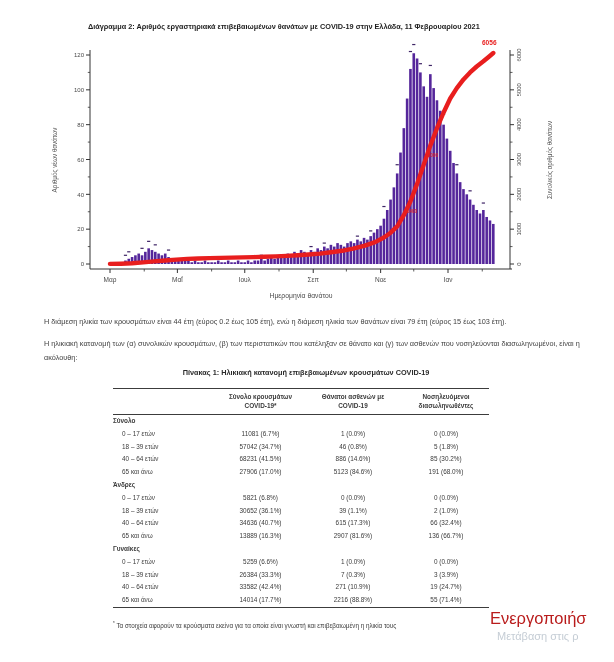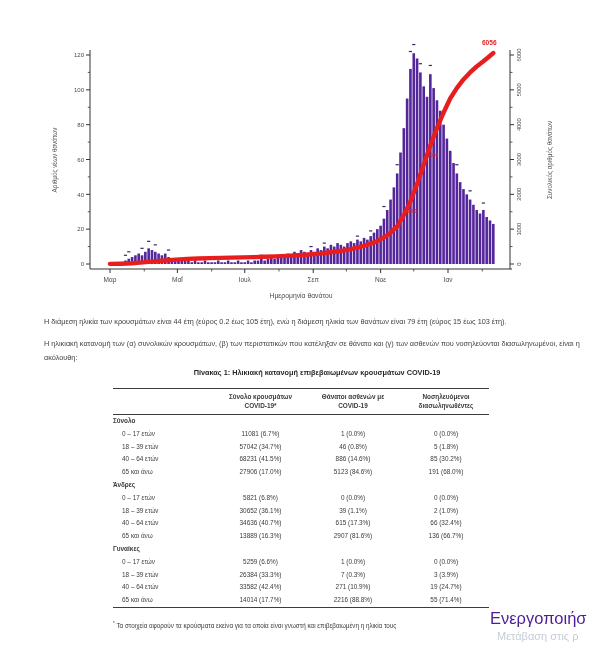--- a/index.html
+++ b/index.html
@@ -4,42 +4,43 @@
 <style>
   html,body{margin:0;padding:0;background:#ffffff;}
   #page{position:relative;width:614px;height:662px;background:#ffffff;overflow:hidden;
         font-family:"Liberation Sans", sans-serif;color:#3a3a3a;}
   .chart-title{position:absolute;left:88px;top:22px;width:520px;
         font-size:7.3px;font-weight:bold;color:#1d1d1d;letter-spacing:0;}
   #chart-svg{position:absolute;left:0;top:0;width:614px;height:313px;}
   .para{position:absolute;left:44px;font-size:7.3px;line-height:14px;color:#424242;}
   #para1{top:308px;width:570px;}
   #para2{top:330px;width:540px;}
-  .tbl-title{position:absolute;left:129px;top:368px;width:376px;text-align:center;
+  .tbl-title{position:absolute;left:118px;top:368px;width:376px;text-align:center;
         font-size:7.3px;font-weight:bold;color:#2a2a2a;}
   .tbl-wrap{position:absolute;left:113px;top:388px;width:376px;}
   table.tbl{width:376px;border-collapse:collapse;table-layout:fixed;
         font-size:6.4px;color:#3a3a3a;border-top:1.3px solid #3c3c3c;border-bottom:1.3px solid #3c3c3c;}
   table.tbl col.c0{width:105px}  table.tbl col.c1{width:85px}
   table.tbl col.c2{width:100px}  table.tbl col.c3{width:86px}
   table.tbl thead th{font-weight:bold;text-align:center;vertical-align:middle;
         padding:3px 0 4px 0;line-height:9px;white-space:pre-line;border-bottom:1.1px solid #3c3c3c;}
   table.tbl td{height:12.8px;padding:0;vertical-align:middle;text-align:center;line-height:12.8px;}
   table.tbl td.section{font-weight:bold;text-align:left;}
   table.tbl td.age{text-align:left;padding-left:9px;}
   .footnote{position:absolute;left:113px;top:621px;font-size:6.3px;color:#3a3a3a;}
   .footnote .star{vertical-align:super;font-size:4.5px;}
-  .wm1{position:absolute;left:490px;top:609px;font-size:16.5px;color:#4c1d95;white-space:nowrap;}
+  .wm1{position:absolute;left:490px;top:609px;font-size:16.5px;color:#b91c1c;white-space:nowrap;}
   .wm2{position:absolute;left:497px;top:630px;font-size:11px;color:#c5cdd5;white-space:nowrap;}
 </style>
 </head>
 <body>
 
 <div id="page">
 
+  <div class="chart-title">Διάγραμμα 2: Αριθμός εργαστηριακά επιβεβαιωμένων θανάτων με COVID-19 στην Ελλάδα, 11 Φεβρουαρίου 2021</div>
 
   <svg id="chart-svg" viewBox="0 0 614 313">
       <line x1="90" y1="50" x2="90" y2="269" stroke="#333333" stroke-width="1"></line>
       <line x1="90" y1="269" x2="512" y2="269" stroke="#333333" stroke-width="1"></line>
       <line x1="510" y1="50" x2="510" y2="269" stroke="#333333" stroke-width="1"></line>
       <line x1="86" y1="264" x2="90" y2="264" stroke="#333333" stroke-width="1"></line>
       <text x="84" y="266.2" font-size="6" text-anchor="end" fill="#4a4a4a" font-family="&quot;Liberation Sans&quot;, sans-serif">0</text>
       <line x1="86" y1="229.16666666666666" x2="90" y2="229.16666666666666" stroke="#333333" stroke-width="1"></line>
       <text x="84" y="231.36666666666665" font-size="6" text-anchor="end" fill="#4a4a4a" font-family="&quot;Liberation Sans&quot;, sans-serif">20</text>
       <line x1="86" y1="194.33333333333331" x2="90" y2="194.33333333333331" stroke="#333333" stroke-width="1"></line>

